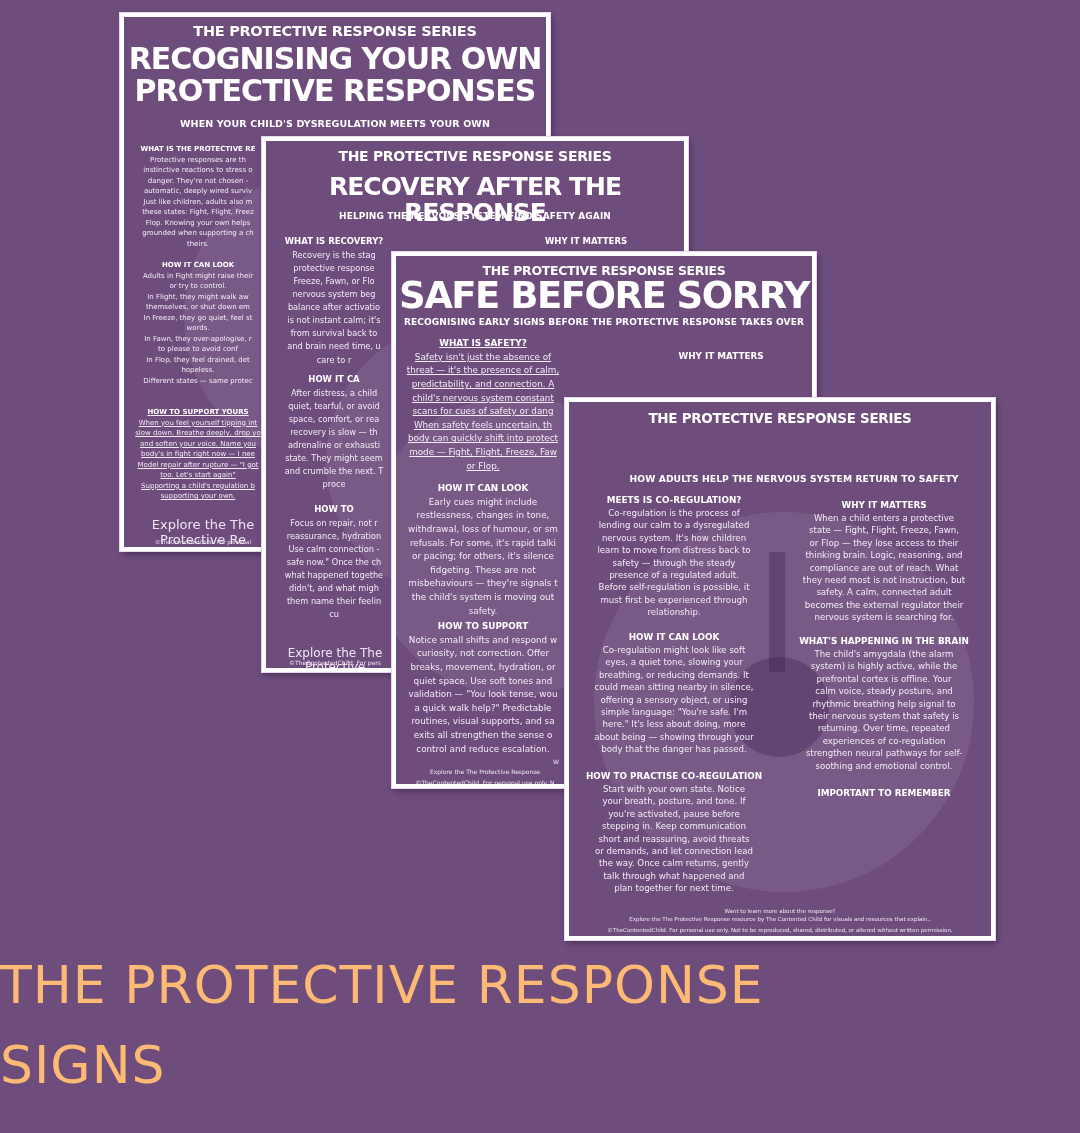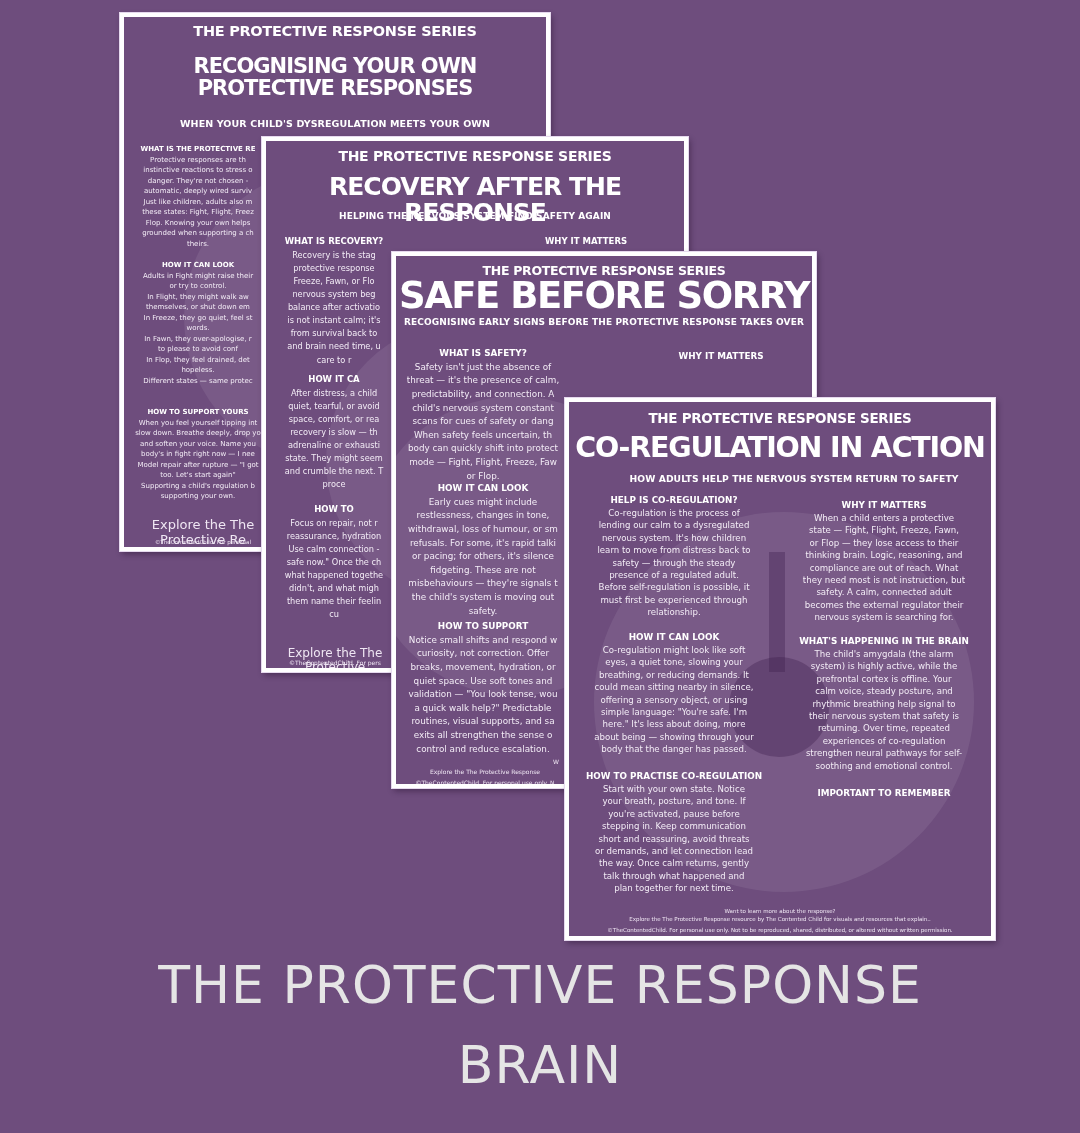--- a/index.html
+++ b/index.html
@@ -51,21 +51,21 @@
     position: absolute; border-radius: 50%;
     background: rgba(255,255,255,0.08);
   }
   .wm-line {
     position: absolute; background: rgba(60,30,75,0.35);
   }
 
   
   #p1 { left: 120px; top: 13px; width: 430px; height: 538px; }
   #p1 .series-label { top: 6px; font-size: 14.5px; }
-  #p1 .title { top: 38px; font-size: 21px; }
+  #p1 .title { top: 26px; font-size: 30px; }
   #p1 .subtitle { top: 101px; font-size: 9.5px; }
   #p1 .section { width: 140px; left: 4px; font-size: 7px; line-height: 1.5; }
   #p1 .section h4 { font-size: 7px; }
 
   
   #p2 { left: 262px; top: 137px; width: 426px; height: 535px; }
   #p2 .series-label { top: 7px; font-size: 14px; }
   #p2 .title { top: 33px; font-size: 25px; }
   #p2 .subtitle { top: 70px; font-size: 9px; }
   #p2 .section { width: 128px; left: 4px; font-size: 8.2px; line-height: 1.6; }
@@ -82,21 +82,21 @@
   
   #p4 { left: 565px; top: 398px; width: 430px; height: 542px; }
   #p4 .series-label { top: 8px; font-size: 13.5px; }
   #p4 .title { top: 31px; font-size: 28.5px; letter-spacing: -1.2px; }
   #p4 .subtitle { top: 71px; font-size: 9.2px; margin-left: 28px; }
   #p4 .section { width: 200px; font-size: 8.6px; line-height: 1.45; }
   #p4 .section h4 { font-size: 8.8px; }
 
   .bottom-title {
     position: absolute; left: 0; right: 0;
-    text-align: center; color: #e5e5e5; font-family: "DejaVu Sans", sans-serif;
+    color: #fdba74; font-family: "DejaVu Sans", sans-serif;
     font-size: 52px; letter-spacing: 1px; line-height: 1.15;
   }
   .brand {
     position: absolute; left: 0; right: 0; top: 1104px;
     text-align: center; color: #fff; font-size: 21px; margin-top: 28px;
   }
 </style>
 </head>
 <body>
 
@@ -125,21 +125,21 @@
 In Flight, they might walk aw
 themselves, or shut down em
 In Freeze, they go quiet, feel st
 words.
 In Fawn, they over-apologise, r
 to please to avoid conf
 In Flop, they feel drained, det
 hopeless.
 Different states — same protec</p>
     </div>
-    <div class="section" style="top:390px;">
+    <div class="section" style="top:390px;text-decoration:underline;">
       <h4>HOW TO SUPPORT YOURS</h4>
       <p>When you feel yourself tipping int
 slow down. Breathe deeply, drop yo
 and soften your voice. Name you
 body's in fight right now — I nee
 Model repair after rupture — "I got
 too. Let's start again"
 Supporting a child's regulation b
 supporting your own.</p>
     </div>
@@ -195,21 +195,21 @@
     <div class="footer" style="top:518px;left:4px;right:auto;width:130px;font-size:6px;">©TheContentedChild. For pers</div>
   </div>
 </div>
 
 <div class="page" id="p3">
   <div class="inner">
     <div class="watermark" style="left:-30px;top:140px;width:300px;height:300px;"></div>
     <div class="series-label">THE PROTECTIVE RESPONSE SERIES</div>
     <div class="title">SAFE BEFORE SORRY</div>
     <div class="subtitle">RECOGNISING EARLY SIGNS BEFORE THE PROTECTIVE RESPONSE TAKES OVER</div>
-    <div class="section" style="top:91px;left:4px;width:166px;">
+    <div class="section" style="top:81px;left:4px;width:166px;text-decoration:underline;">
       <h4>WHAT IS SAFETY?</h4>
       <p>Safety isn't just the absence of
 threat — it's the presence of calm,
 predictability, and connection. A
 child's nervous system constant
 scans for cues of safety or dang
 When safety feels uncertain, th
 body can quickly shift into protect
 mode — Fight, Flight, Freeze, Faw
 or Flop.</p>
@@ -246,25 +246,24 @@
     <div class="footer" style="top:523px;left:4px;right:auto;width:170px;font-size:6px;">©TheContentedChild. For personal use only. N</div>
   </div>
 </div>
 
 <div class="page" id="p4">
   <div class="inner">
     <div class="watermark" style="left:25px;top:110px;width:380px;height:380px;"></div>
     <div class="wm-line" style="left:200px;top:150px;width:16px;height:120px;"></div>
     <div class="wm-line" style="left:160px;top:255px;width:100px;height:100px;border-radius:50%;"></div>
     <div class="series-label">THE PROTECTIVE RESPONSE SERIES</div>
-    <div class="title">CO-REGULATION IN ACTION</div>
     <div class="subtitle">HOW ADULTS HELP THE NERVOUS SYSTEM RETURN TO SAFETY</div>
 
     <div class="section" style="top:92px;left:5px;">
-      <h4>HELP IS CO-REGULATION?</h4>
+      <h4>MEETS IS CO-REGULATION?</h4>
       <p>Co-regulation is the process of
 lending our calm to a dysregulated
 nervous system. It's how children
 learn to move from distress back to
 safety — through the steady
 presence of a regulated adult.
 Before self-regulation is possible, it
 must first be experienced through
 relationship.</p>
     </div>
@@ -322,14 +321,14 @@
       <h4>IMPORTANT TO REMEMBER</h4>
     </div>
 
     <div class="footer" style="top:506px;font-size:5.5px;">Want to learn more about the response?</div>
     <div class="footer" style="top:514px;font-size:5.5px;">Explore the The Protective Response resource by The Contented Child for visuals  and resources that explain..</div>
     <div class="footer" style="top:525px;font-size:5.5px;">©TheContentedChild. For personal use only. Not to be reproduced, shared, distributed, or altered without written permission.</div>
   </div>
 </div>
 
 <div class="bottom-title" style="top:956px;">THE PROTECTIVE RESPONSE</div>
-<div class="bottom-title" style="top:1036px;">BRAIN</div>
+<div class="bottom-title" style="top:1036px;">SIGNS</div>
 <div class="brand">The Contented Child</div>
 
 </body></html>

